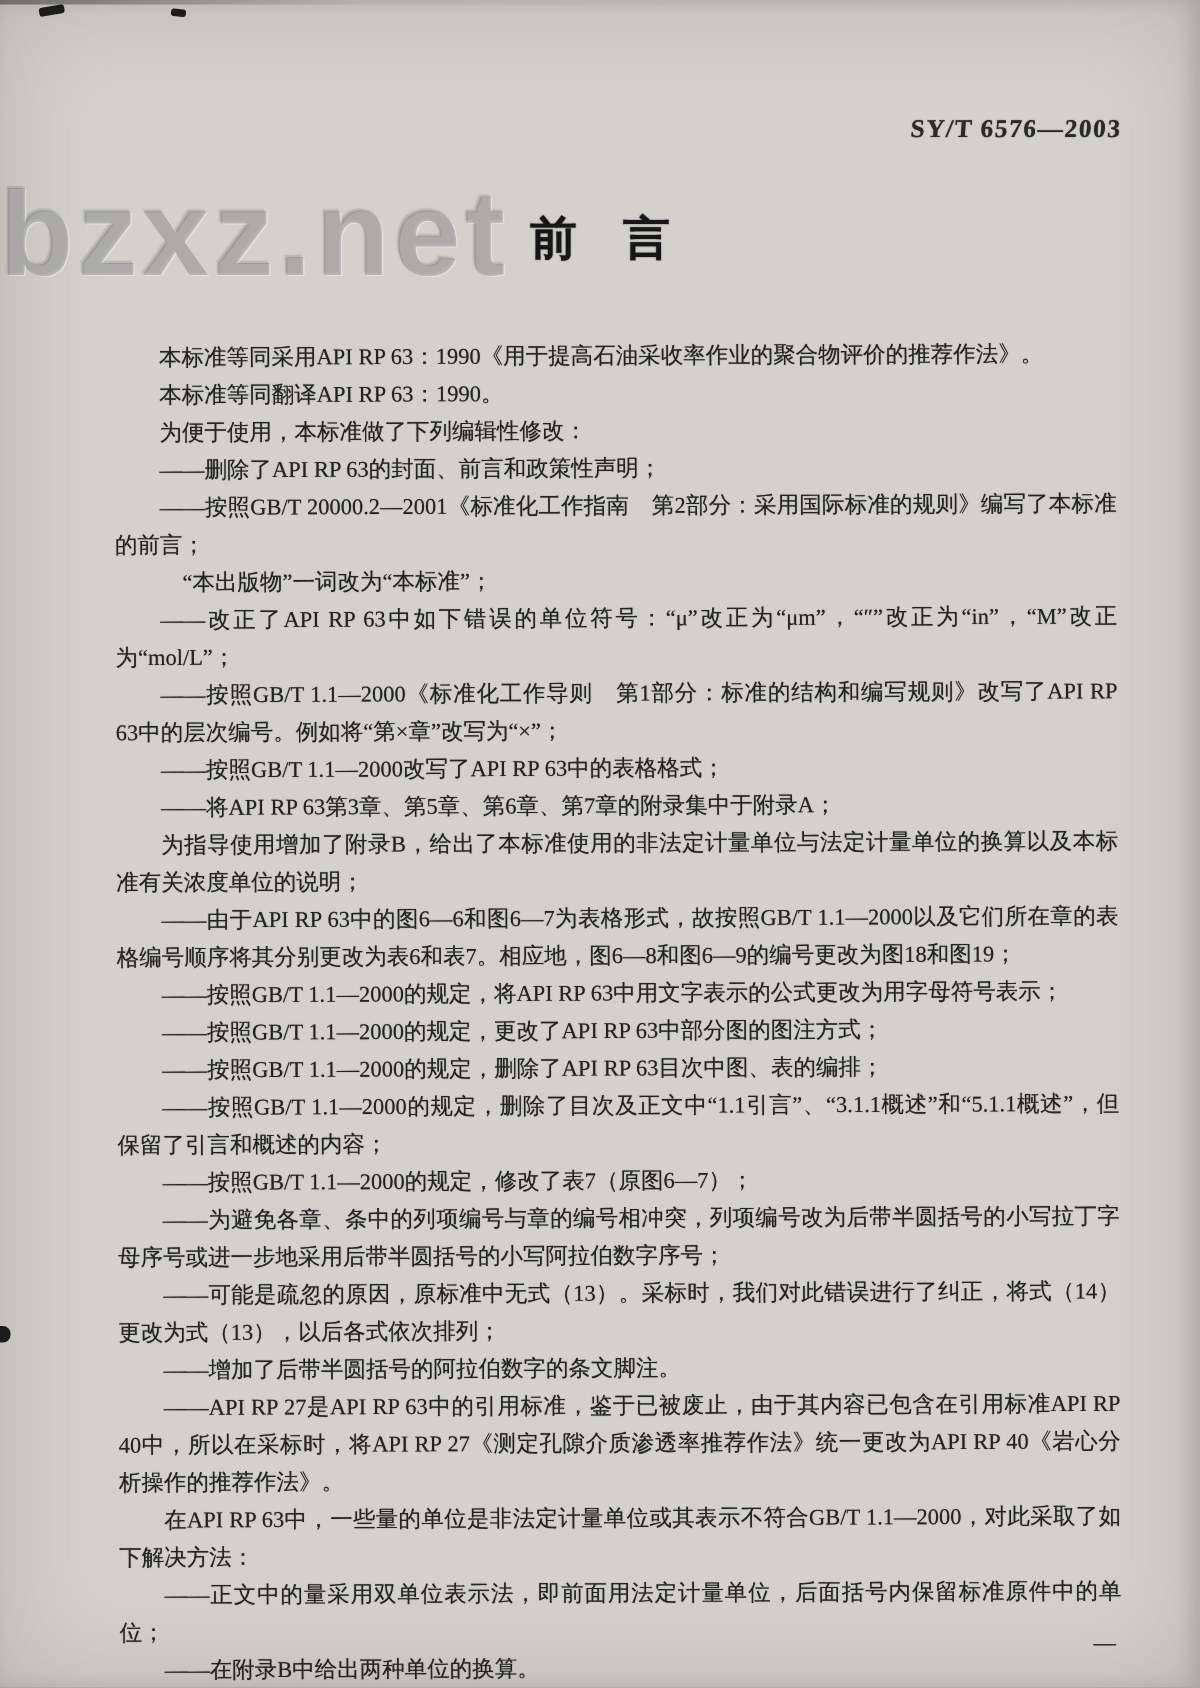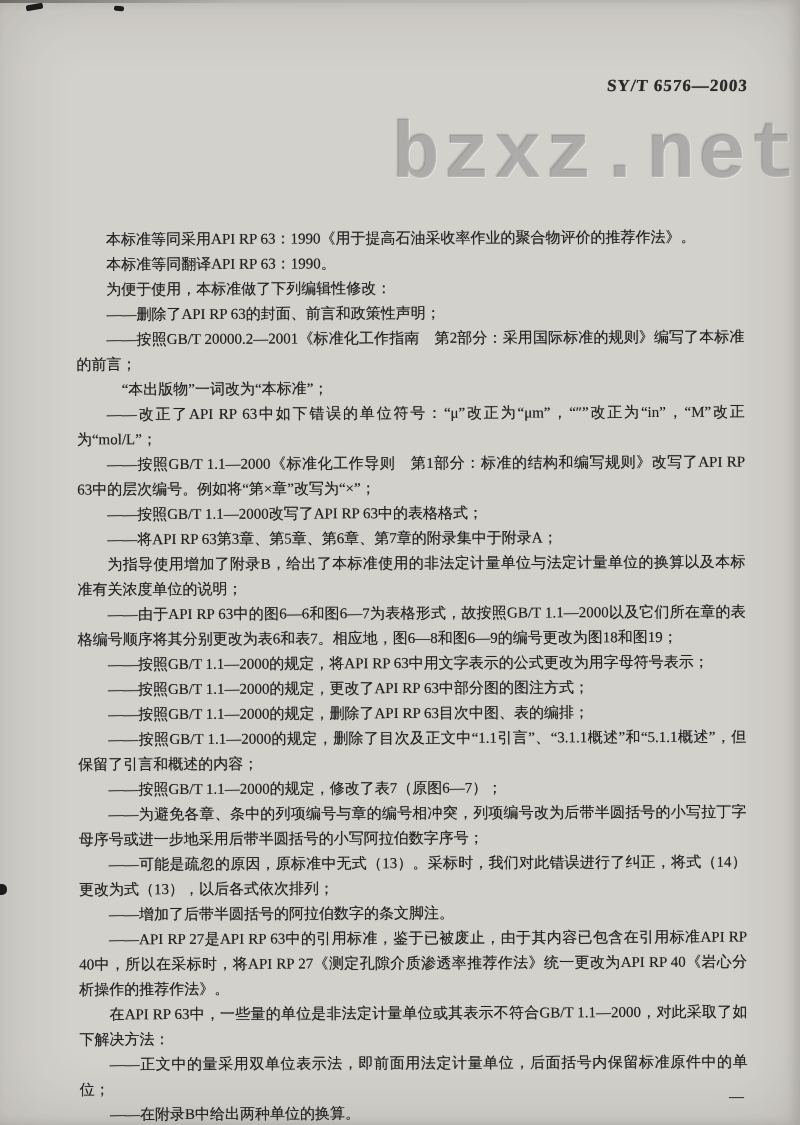--- a/index.html
+++ b/index.html
@@ -17,27 +17,26 @@
     box-shadow:inset 0 0 70px rgba(60,55,50,0.18), inset -6px 0 12px rgba(0,0,0,0.12);
   }
   .doc-number{
     position:absolute;top:76px;right:52px;
     font-size:17px;font-weight:bold;letter-spacing:1px;
     color:#2a2a2a;text-shadow:0 0 0.8px rgba(0,0,0,0.6);
     transform:skewX(-4deg);
   }
   .watermark{
     position:absolute;top:110px;left:0;right:0;
-    text-align:right;z-index:1;
-    font-family:Liberation Mono, monospace;
+    text-align:left;z-index:1;
+    font-family:Liberation Sans, sans-serif;
     font-weight:bold;font-size:80px;letter-spacing:3px;
     color:rgba(125,125,125,0.42);
     text-shadow:1px 1px 0 rgba(255,255,255,0.35), -1px -1px 1px rgba(90,90,90,0.25);
     user-select:none;
-    padding-left:16px;
   }
   .title{
     position:absolute;top:138px;left:0;right:0;z-index:2;
     margin:0;text-align:center;
     font-size:31px;font-weight:bold;color:#161616;
     text-shadow:0 0 1px rgba(0,0,0,0.75);
   }
   .body{
     position:absolute;top:226px;left:78px;width:668px;z-index:2;
     font-size:15px;line-height:25px;
@@ -68,20 +67,21 @@
 <div class="page" style="background: rgb(211, 209, 204); color: rgb(35, 35, 35);">
   <div class="artifact a4"></div>
   <div class="artifact a1"></div>
   <div class="artifact a2"></div>
   <div class="artifact a3"></div>
 
   <div class="doc-number">SY/T 6576—2003</div>
 
   <div class="watermark">bzxz.net</div>
 
+  <h1 class="title">前　言</h1>
 
   <div class="body" id="body-paragraphs">
       <p class="type-text">本标准等同采用API RP 63：1990《用于提高石油采收率作业的聚合物评价的推荐作法》。</p>
       <p class="type-text">本标准等同翻译API RP 63：1990。</p>
       <p class="type-text">为便于使用，本标准做了下列编辑性修改：</p>
       <p class="type-item">——删除了API RP 63的封面、前言和政策性声明；</p>
       <p class="type-item">——按照GB/T 20000.2—2001《标准化工作指南　第2部分：采用国际标准的规则》编写了本标准的前言；</p>
       <p class="type-quote">“本出版物”一词改为“本标准”；</p>
       <p class="type-item">——改正了API RP 63中如下错误的单位符号：“μ”改正为“μm”，“″”改正为“in”，“M”改正为“mol/L”；</p>
       <p class="type-item">——按照GB/T 1.1—2000《标准化工作导则　第1部分：标准的结构和编写规则》改写了API RP 63中的层次编号。例如将“第×章”改写为“×”；</p>

